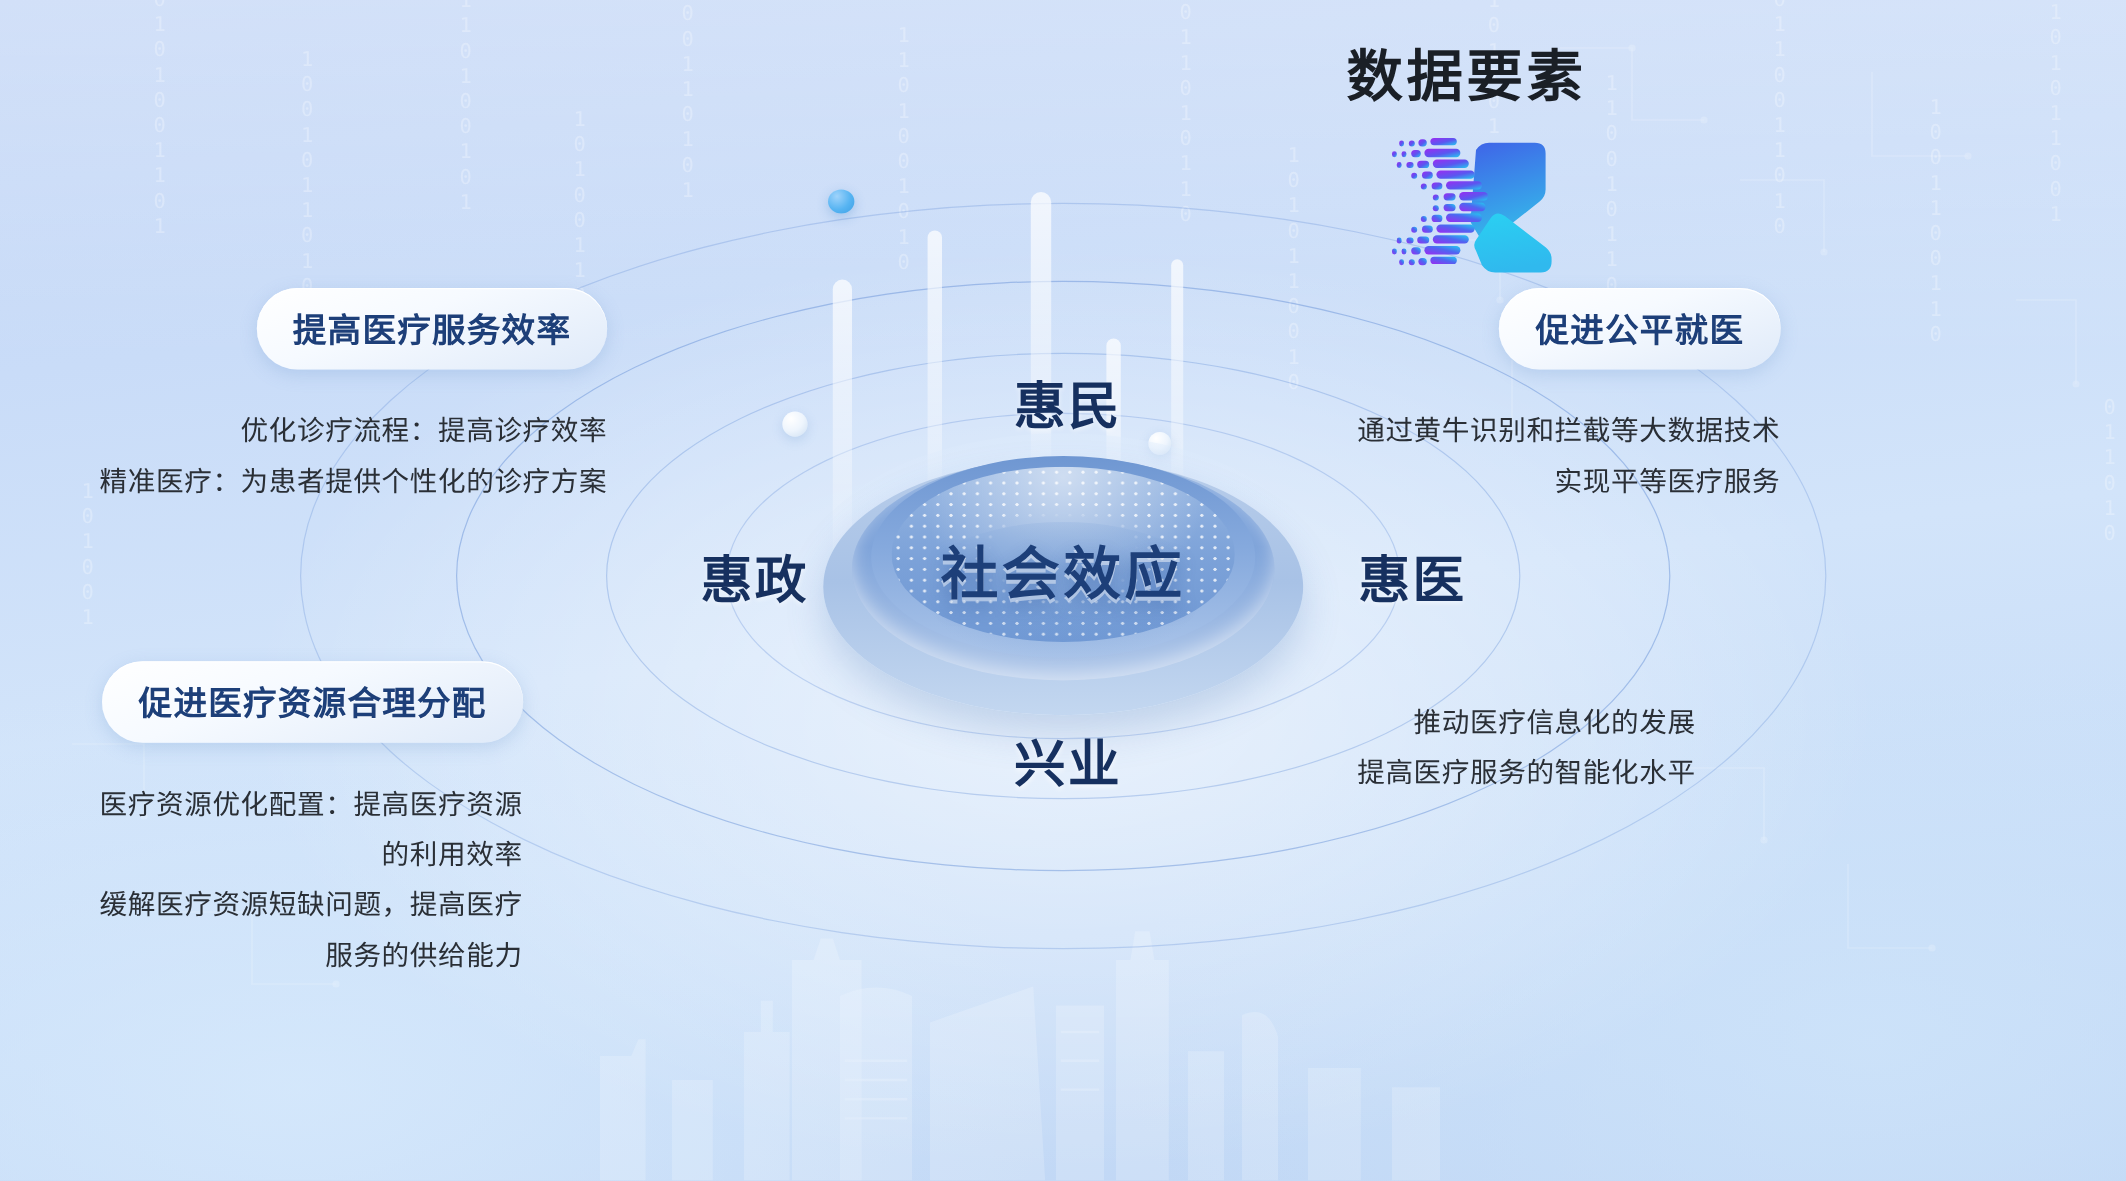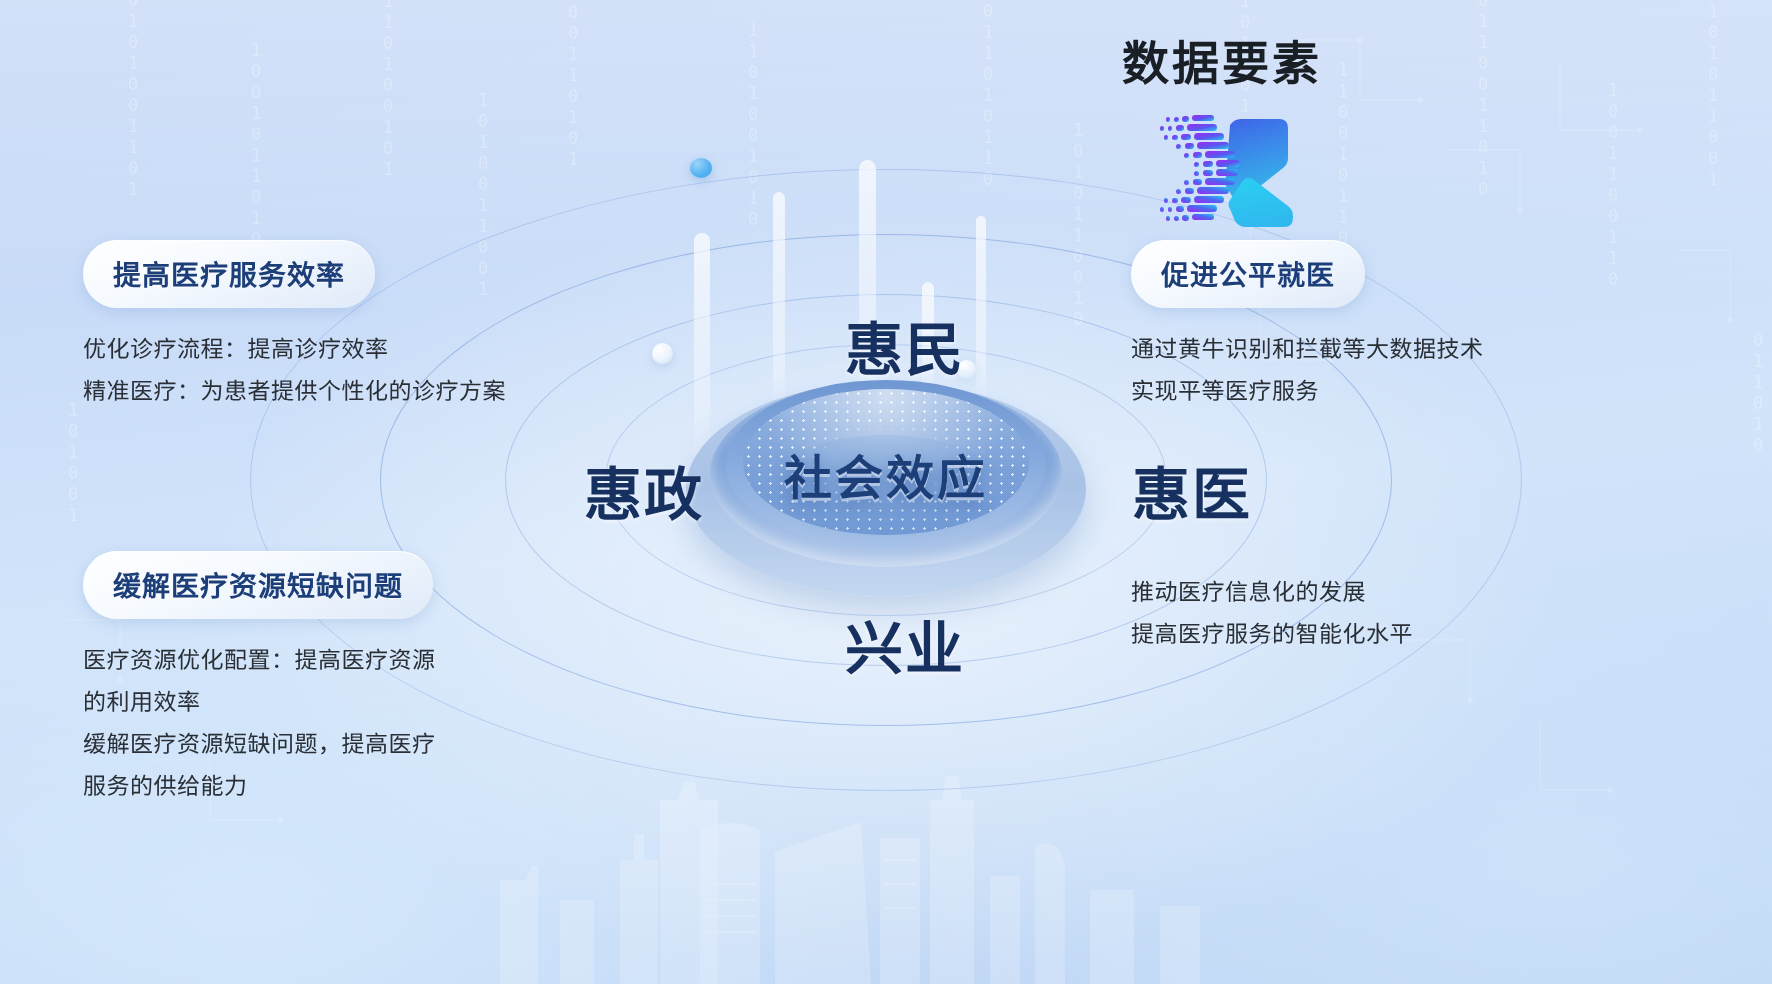--- a/index.html
+++ b/index.html
@@ -117,43 +117,43 @@
 
   .disc-title{
     position:absolute;left:50%;top:50%;transform:translate(-50%,-50%);
     font-size:48px;font-weight:bold;letter-spacing:3px;
     color:#1d3f79;white-space:nowrap;
     text-shadow:0 3px 0 rgba(255,255,255,.45), 0 8px 14px rgba(40,80,150,.38);
   }
 
   
   .cardinal{
-    position:absolute;font-size:58px;font-weight:bold;letter-spacing:2px;
+    position:absolute;font-size:43px;font-weight:bold;letter-spacing:2px;
     color:#16305f;white-space:nowrap;
     text-shadow:0 2px 4px rgba(255,255,255,.55);
   }
   .c-top{left:845px;top:303px;}
   .c-left{left:570px;top:448px;margin-left:14px;}
   .c-right{left:1132px;top:448px;}
   .c-bottom{left:845px;top:602px;}
 
   
-  .block{position:absolute;}
+  .block{position:absolute;text-align:right;}
   .pill{
     display:inline-block;
     padding:13px 30px 15px 30px;
     border-radius:999px;
     background:linear-gradient(160deg,#ffffff 0%,#f6faff 40%,#dfeaf9 100%);
     box-shadow:0 4px 14px rgba(110,150,205,.26), inset 0 1px 0 rgba(255,255,255,.95);
     font-size:28px;font-weight:bold;letter-spacing:1px;
     color:#1d3f79;white-space:nowrap;
     text-shadow:0 1px 0 rgba(255,255,255,.6);
   }
   .desc{
-    margin-top:20px;
+    margin-top:30px;
     font-size:23px;line-height:42px;
     color:#2a2f36;letter-spacing:.5px;
   }
   .desc div{white-space:nowrap;}
 
   .blk-tl{left:83px;top:240px;}
   .blk-bl{left:83px;top:551px;}
   .blk-tr{left:1131px;top:240px;}
   .blk-br{left:1131px;top:551px;}
 
@@ -277,21 +277,21 @@
 
   <div class="block blk-tl">
     <div class="pill">提高医疗服务效率</div>
     <div class="desc">
       <div>优化诊疗流程：提高诊疗效率</div>
       <div>精准医疗：为患者提供个性化的诊疗方案</div>
     </div>
   </div>
 
   <div class="block blk-bl">
-    <div class="pill">缓解医疗资源短缺问题</div>
+    <div class="pill">促进医疗资源合理分配</div>
     <div class="desc">
       <div>医疗资源优化配置：提高医疗资源</div>
       <div>的利用效率</div>
       <div>缓解医疗资源短缺问题，提高医疗</div>
       <div>服务的供给能力</div>
     </div>
   </div>
 
   <div class="block blk-tr">
     <div class="pill">促进公平就医</div>

